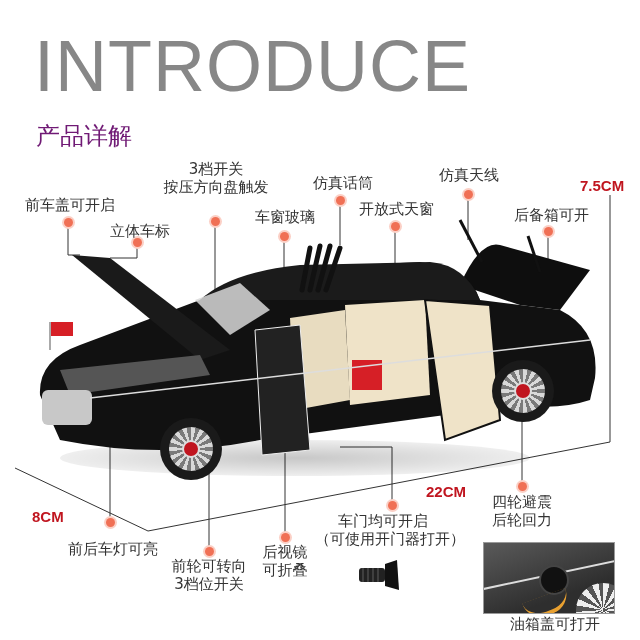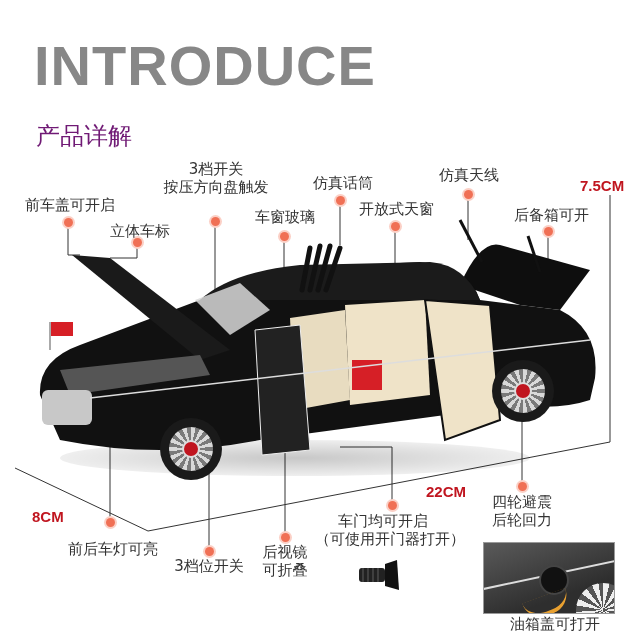--- a/index.html
+++ b/index.html
@@ -1,20 +1,20 @@
 <!DOCTYPE html>
 <html><head>
 <meta charset="utf-8">
 <style>
   html, body { margin:0; padding:0; }
   body { width:640px; height:640px; background:#ffffff; position:relative; overflow:hidden;
          font-family:"DejaVu Sans","Liberation Sans",sans-serif; color:#333; }
   .abs { position:absolute; }
   .hero { left:34px; top:26px; font-family:"Liberation Sans","DejaVu Sans",sans-serif;
-          font-weight:bold; font-size:56px; letter-spacing:1px; color:#878787; line-height:80px; }
+          font-weight:normal; font-size:72px; letter-spacing:1px; color:#878787; line-height:80px; }
   .subtitle { left:36px; top:118px; font-size:24px; color:#701a75; line-height:36px; }
   .lbl { font-size:15px; color:#333; line-height:18px; text-align:center; white-space:nowrap; }
   .dim { font-weight:bold; font-size:15px; color:#c0151f; font-family:"Liberation Sans",sans-serif; }
   .dot { width:9px; height:9px; border-radius:50%; background:#f07055; box-shadow:0 0 0 2px #fbd0c6; }
   .perspective { left:0; top:0; }
   .shadow { left:60px; top:440px; width:470px; height:36px; border-radius:50%;
             background:radial-gradient(ellipse at center, rgba(0,0,0,0.22), rgba(0,0,0,0)); }
   .wheel { width:62px; height:62px; border-radius:50%; background:#1a1a1a; }
   .wheel .rim { position:absolute; left:9px; top:9px; width:44px; height:44px; border-radius:50%;
             background:repeating-conic-gradient(#d9d9d9 0deg 12deg,#7a7a7a 12deg 24deg); }
@@ -127,20 +127,21 @@
   <div>按压方向盘触发</div>
 </div>
 <div class="abs lbl" style="left:255px;top:208px">车窗玻璃</div>
 <div class="abs lbl" style="left:313px;top:174px">仿真话筒</div>
 <div class="abs lbl" style="left:359px;top:200px">开放式天窗</div>
 <div class="abs lbl" style="left:439px;top:166px">仿真天线</div>
 <div class="abs lbl" style="left:514px;top:206px">后备箱可开</div>
 
 <div class="abs lbl" style="left:68px;top:540px">前后车灯可亮</div>
 <div class="abs lbl" style="left:134px;top:557px;width:150px">
+  <div>前轮可转向</div>
   <div>3档位开关</div>
 </div>
 <div class="abs lbl" style="left:262px;top:543px;width:46px">
   <div>后视镜</div>
   <div>可折叠</div>
 </div>
 <div class="abs lbl" style="left:315px;top:512px;width:136px">
   <div>车门均可开启</div>
   <div>（可使用开门器打开）</div>
 </div>

